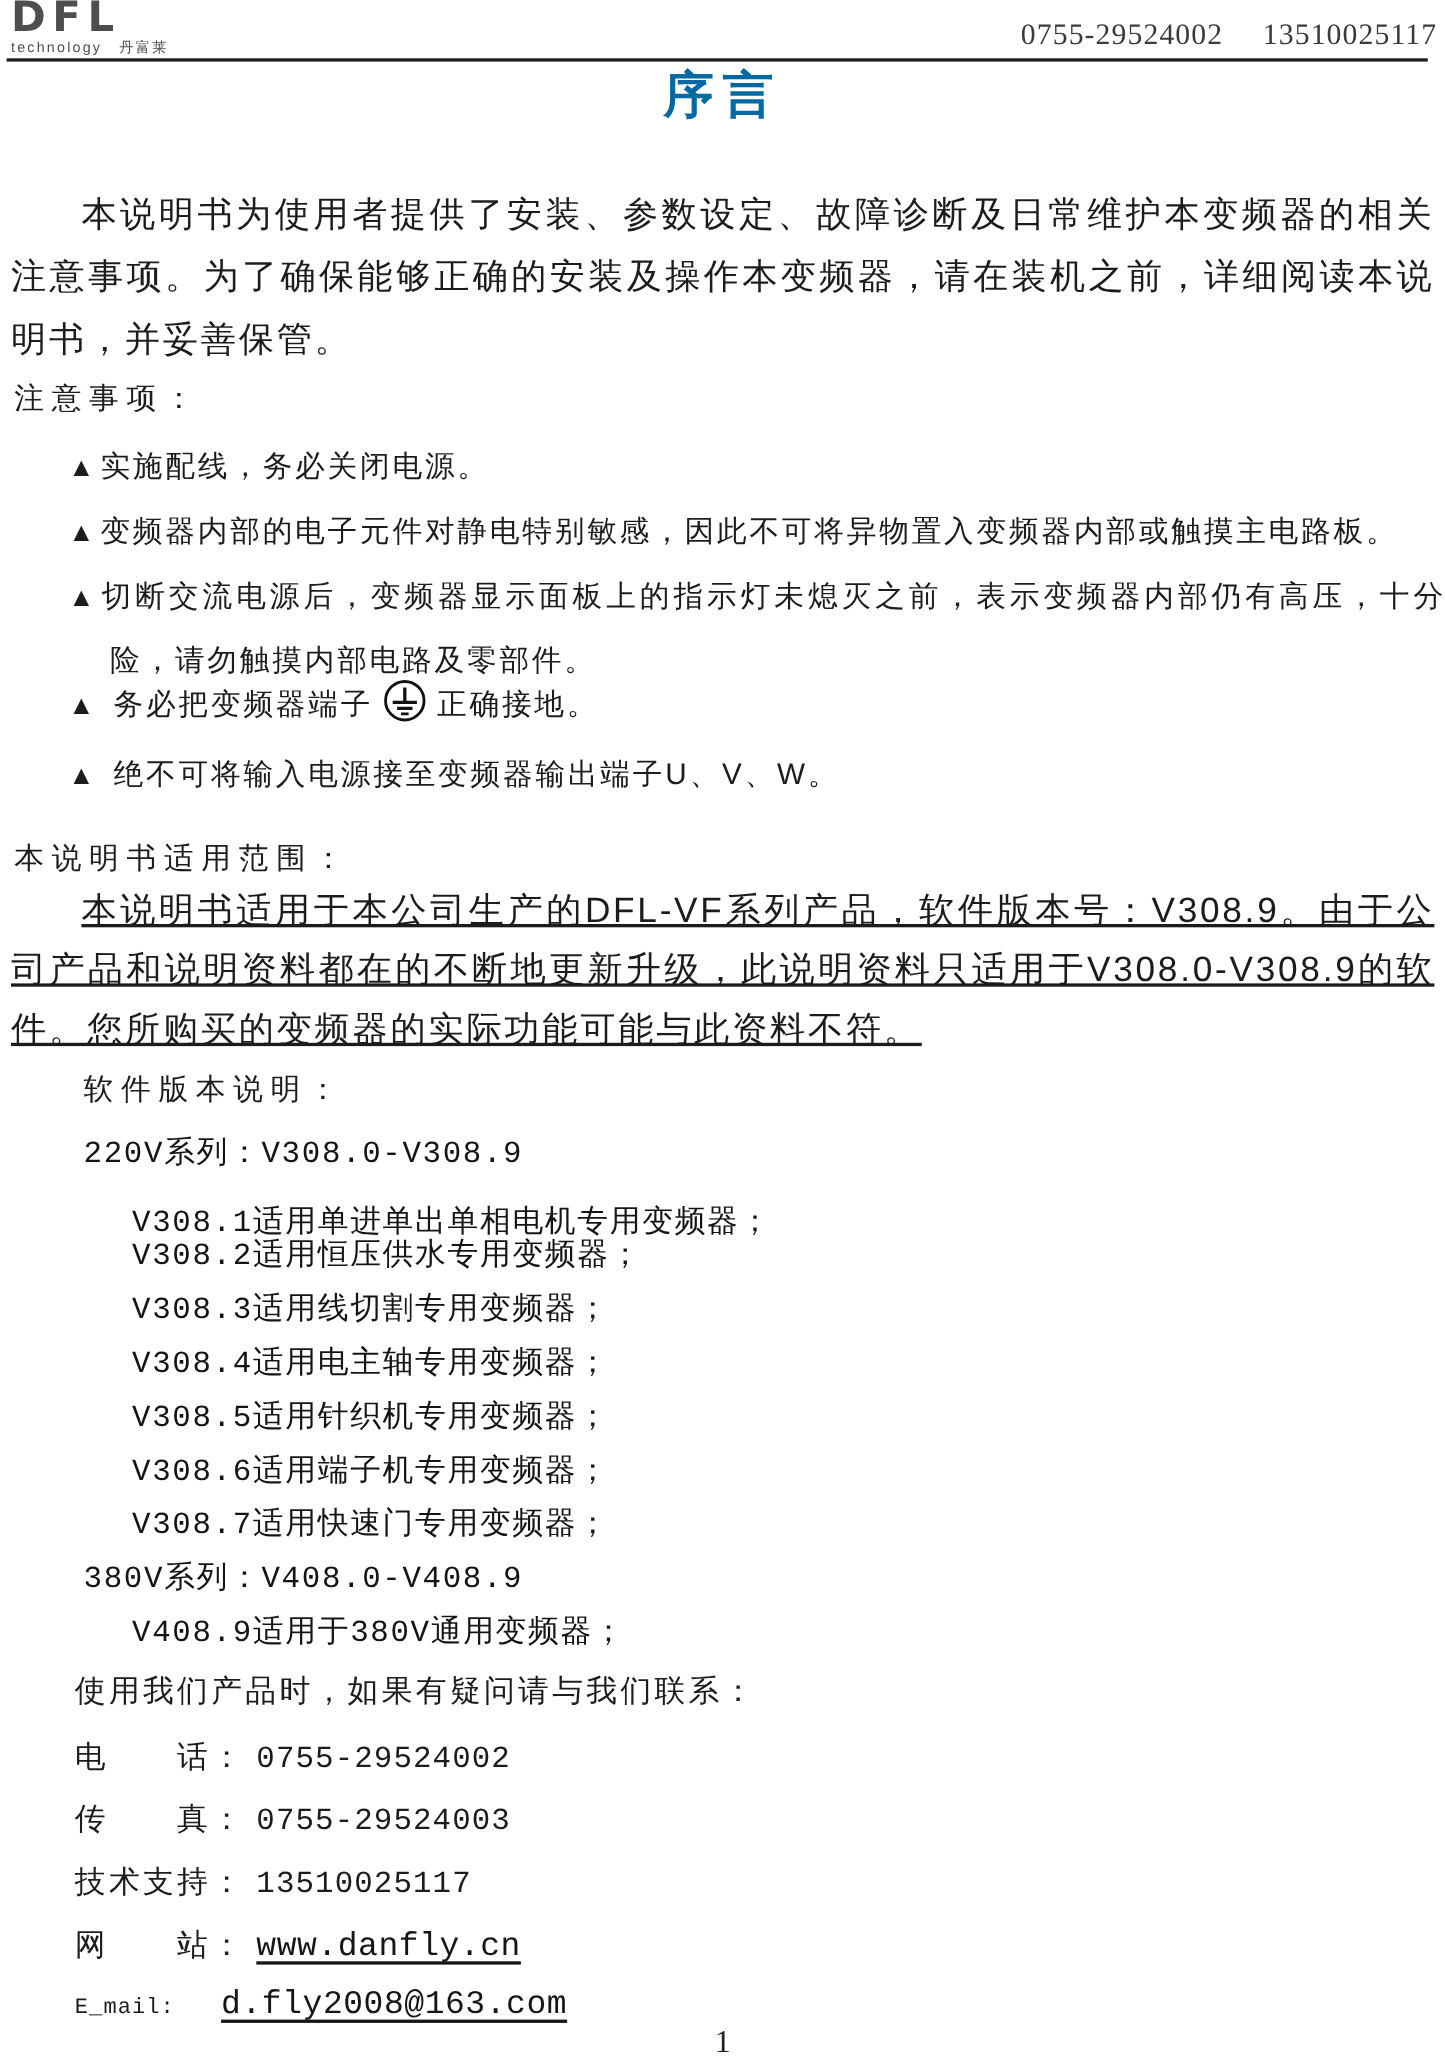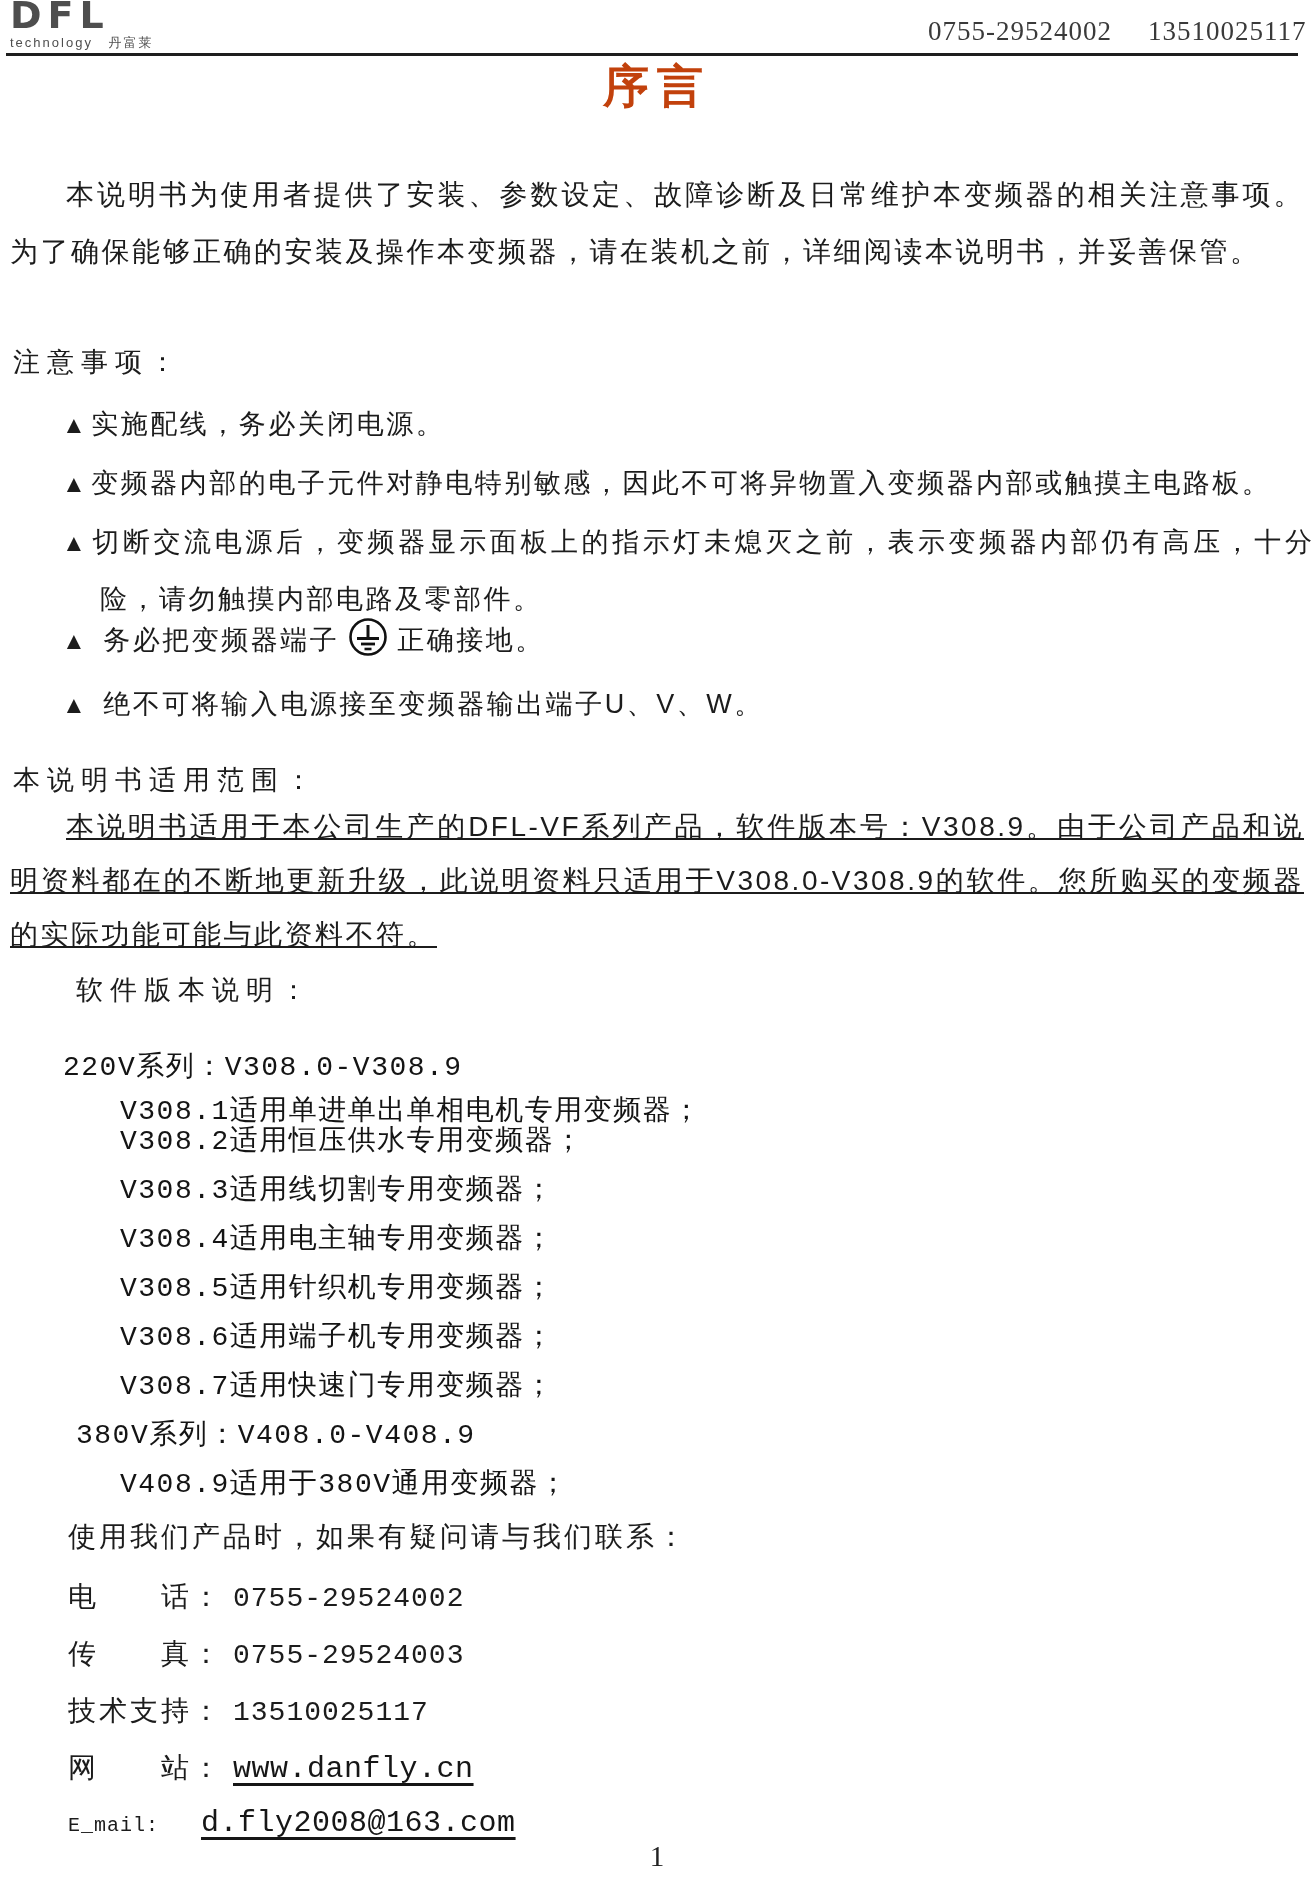--- a/index.html
+++ b/index.html
@@ -23,26 +23,26 @@
   .hdr-num {
     font-family:"Liberation Serif", serif;
     font-size:27px; color:#3a3a3a; letter-spacing:1px;
   }
   .hdr-rule { background:#1e1e1e; height:3px; }
 
   
   .doc-title {
     width:100%; text-align:center;
     font-family:"Liberation Serif", serif;
-    font-size:46px; font-weight:bold; letter-spacing:8px; color:#c2410c;
+    font-size:46px; font-weight:bold; letter-spacing:8px; color:#0369a1;
   }
 
   
   .para {
-    font-size:28px; line-height:57px; letter-spacing:2.5px;
+    font-size:32px; line-height:57px; letter-spacing:2.5px;
     text-align:justify; text-indent:2em; color:#1c1c1c;
   }
   .sec-heading { font-size:27px; letter-spacing:7px; color:#1c1c1c;text-align:right; }
 
   .bullet {
     font-size:27px; line-height:56px; letter-spacing:2.5px;
     padding-left:38px; text-indent:-38px; text-align:justify;
   }
   .bullet .marker { font-size:24px; margin-right:3px; }
   .bullet.spaced .marker { margin-right:15px; }
@@ -117,21 +117,21 @@
   </div>
 
   <div class="abs bullet spaced" style="left:62px; top:676px; width:1245px;">
     <span class="marker">▲</span><span>绝不可将输入电源接至变频器输出端子U、V、W。</span>
   </div>
 
   <div class="abs sec-heading" style="left:13px; top:762px;">本说明书适用范围：</div>
   <div class="abs para" style="left:10px; top:800px; width:1294px; line-height:54px;text-decoration:underline;">本说明书适用于本公司生产的DFL-VF系列产品，软件版本号：V308.9。由于公司产品和说明资料都在的不断地更新升级，此说明资料只适用于V308.0-V308.9的软件。您所购买的变频器的实际功能可能与此资料不符。</div>
   <div class="abs sec-heading" style="left:76px; top:972px;">软件版本说明：</div>
 
-  <div class="abs ver-line" style="left:63px; top:1028px;margin-top:19px;">220V系列：V308.0-V308.9</div>
+  <div class="abs ver-line" style="left:76px; top:1028px;">220V系列：V308.0-V308.9</div>
   <div class="abs ver-line" style="left:120px; top:1072px;margin-top:19px;">V308.1适用单进单出单相电机专用变频器；</div>
   <div class="abs ver-line" style="left:120px; top:1121px;text-align:center;">V308.2适用恒压供水专用变频器；</div>
   <div class="abs ver-line" style="left:120px; top:1170px;font-family:Liberation Mono, monospace;">V308.3适用线切割专用变频器；</div>
   <div class="abs ver-line" style="left:120px; top:1219px;">V308.4适用电主轴专用变频器；</div>
   <div class="abs ver-line" style="left:120px; top:1268px;">V308.5适用针织机专用变频器；</div>
   <div class="abs ver-line" style="left:120px; top:1317px;">V308.6适用端子机专用变频器；</div>
   <div class="abs ver-line" style="left:120px; top:1366px;">V308.7适用快速门专用变频器；</div>
 
   <div class="abs ver-line" style="left:76px; top:1415px;">380V系列：V408.0-V408.9</div>
   <div class="abs ver-line" style="left:120px; top:1464px;">V408.9适用于380V通用变频器；</div>

